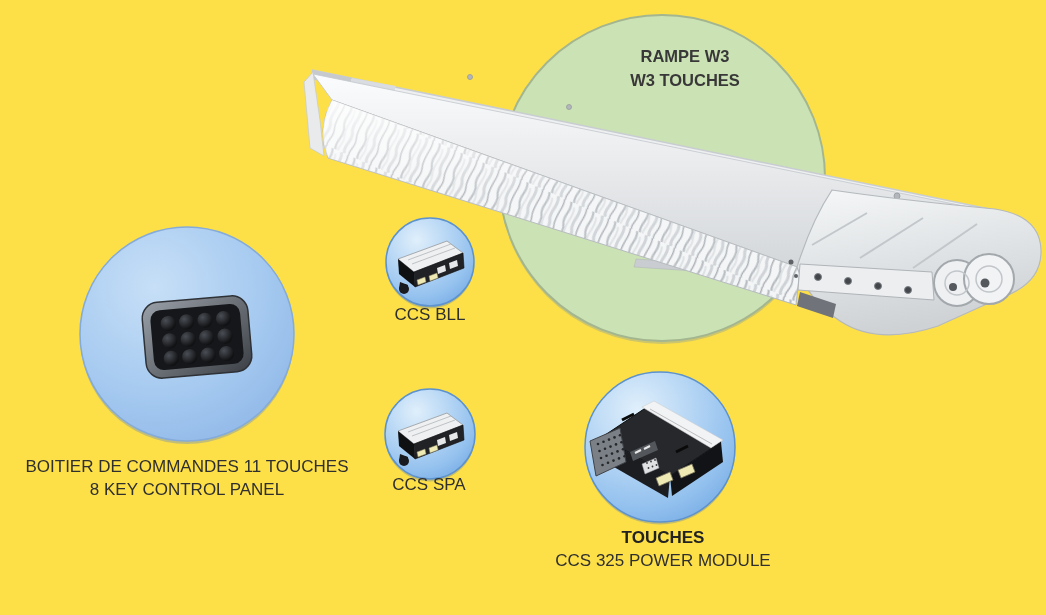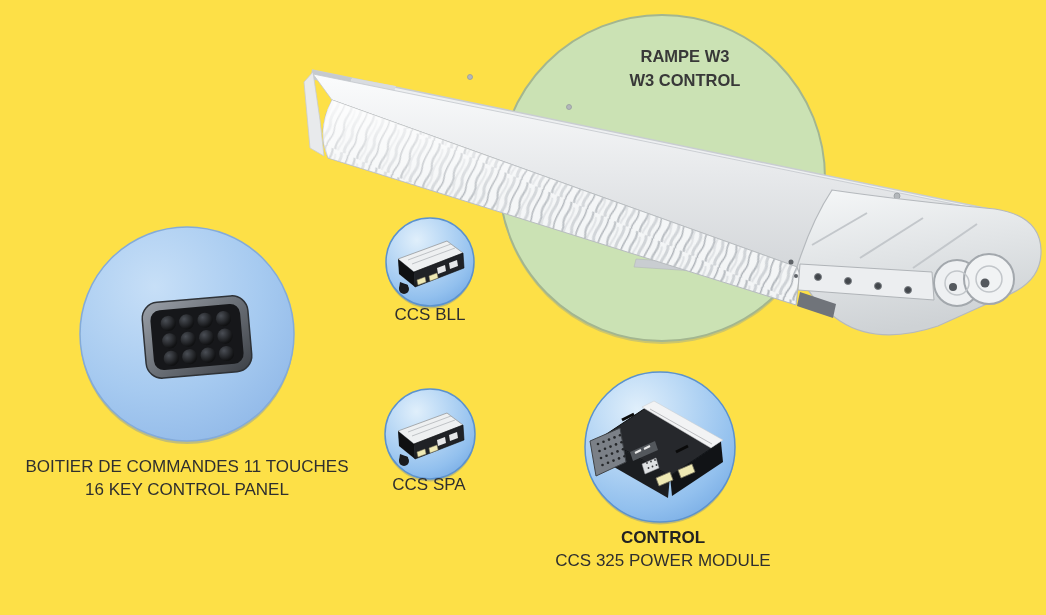--- a/index.html
+++ b/index.html
@@ -202,34 +202,34 @@
           <circle cx="652.5" cy="466.5" r="0.9"></circle>
           <circle cx="656.5" cy="465" r="0.9"></circle>
       </g>
       <polygon points="656,478 670,472 673,480 659,486" fill="#efe9b4" stroke="#7a7560" stroke-width="0.8"></polygon>
       <polygon points="678,470 692,464 695,472 681,478" fill="#efe9b4" stroke="#7a7560" stroke-width="0.8"></polygon>
     </g>
   </svg>
 
   <div class="lbl cap-label" style="left:565px;top:44px;width:240px;">
     <span class="ln">RAMPE W3</span>
-    <span class="ln">W3 CONTROL</span>
+    <span class="ln">W3 TOUCHES</span>
   </div>
 
   <div class="lbl" style="left:7px;top:455px;width:360px;">
     <span class="ln">BOITIER DE COMMANDES 11 TOUCHES</span>
-    <span class="ln">16 KEY CONTROL PANEL</span>
+    <span class="ln">8 KEY CONTROL PANEL</span>
   </div>
 
   <div class="lbl" style="left:354px;top:473px;width:150px;">
     <span class="ln">CCS SPA</span>
   </div>
 
   <div class="lbl" style="left:355px;top:303px;width:150px;">
     <span class="ln">CCS BLL</span>
   </div>
 
   <div class="lbl" style="left:515px;top:526px;width:296px;">
-    <span class="ln bold-line">CONTROL</span>
+    <span class="ln bold-line">TOUCHES</span>
     <span class="ln">CCS 325 POWER MODULE</span>
   </div>
 
 </div>
 
 </body></html>

